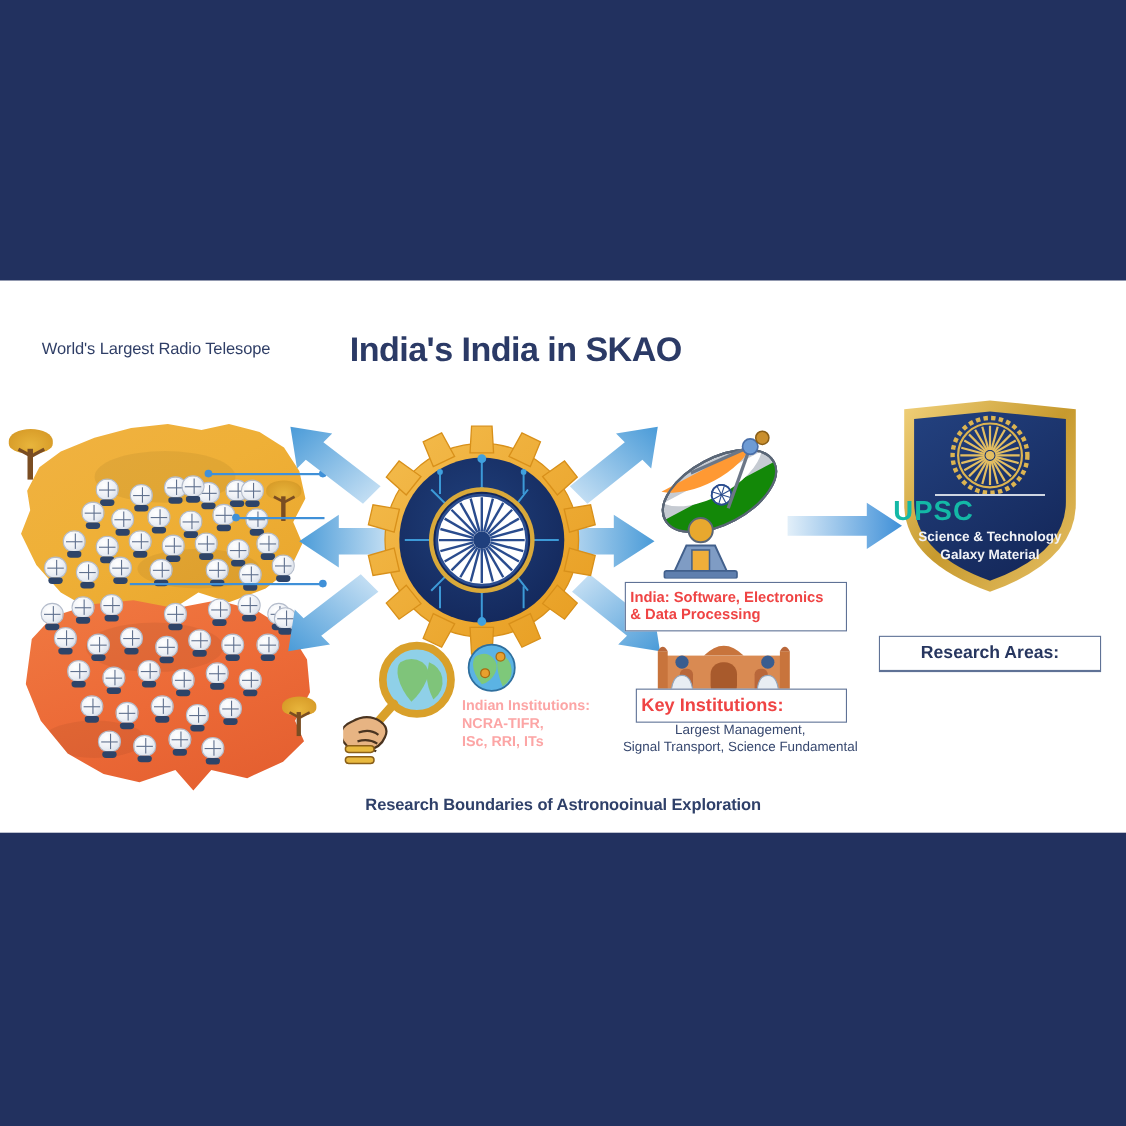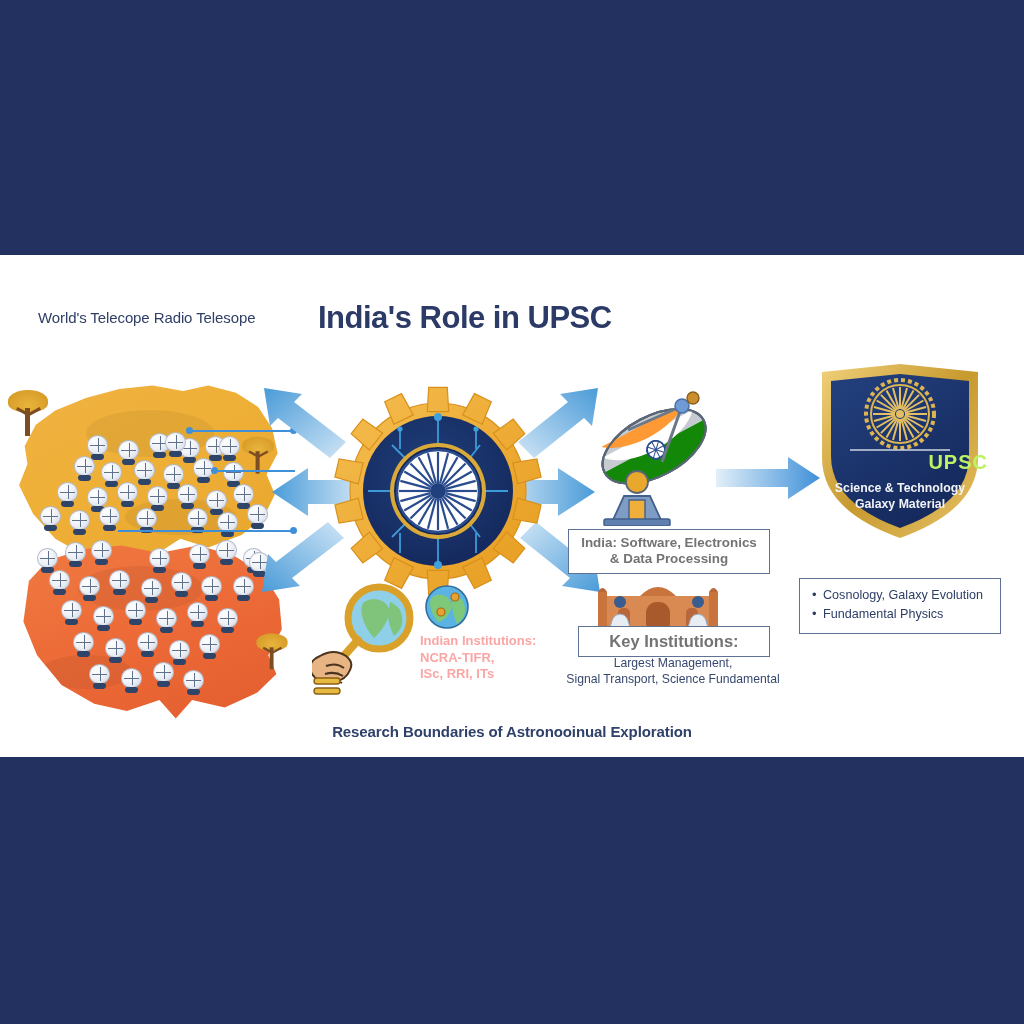--- a/index.html
+++ b/index.html
@@ -32,21 +32,21 @@
     letter-spacing:-0.5px; white-space:nowrap;
   }
   #tagline {
     left:262px; top:723px; width:500px; text-align:center;
     font-size:15px; font-weight:bold; color:#2f4069; letter-spacing:-0.1px;
   }
 
   
   .labelbox {
     border:1.4px solid #5f7296; background:#ffffff;
-    color:#737373; font-weight:bold; text-align:center;
+    color:#ef4444; font-weight:bold; 
     line-height:1.18;
   }
   #india-software {
     left:568px; top:529px; width:202px; padding:5px 4px 6px;
     font-size:13.4px;
   }
   #key-contrib-box {
     left:578px; top:626px; width:192px; padding:5px 4px 5px;
     font-size:16.5px;
   }
@@ -153,22 +153,22 @@
   
   #magnifier { left:312px; top:578px; width:112px; height:122px; }
   #globe2 { left:424px; top:584px; width:46px; height:46px; }
 
   
   #building { left:588px; top:576px; width:140px; height:58px; }
 
   
   #shield { left:812px; top:362px; width:176px; height:180px; }
   #shield .lbl-upsc {
-    position:absolute; left:0; right:0; top:89px; text-align:right;
-    font-size:20px; font-weight:bold; color:#bef264;
+    position:absolute; left:0; right:0; top:89px; text-align:left;
+    font-size:25px; font-weight:bold; color:#14b8a6;
     letter-spacing:1px;
   }
   #shield .lbl-sub1 {
     position:absolute; left:0; right:0; top:119px; text-align:center;
     font-size:12.3px; font-weight:bold; color:#f2f3f7;
   }
   #shield .lbl-sub2 {
     position:absolute; left:0; right:0; top:135px; text-align:center;
     font-size:12.3px; font-weight:bold; color:#f2f3f7;
   }
@@ -694,42 +694,39 @@
       <circle r="4" fill="#e3be62"></circle>
     </g>
     <line x1="38" y1="88" x2="138" y2="88" stroke="#cfd6e2" stroke-width="1.6"></line>
   </svg>
   <div class="lbl-upsc">UPSC</div>
   <div class="lbl-sub1">Science &amp; Technology</div>
   <div class="lbl-sub2">Galaxy Material</div>
 </div>
 
 <div id="skao-heading" class="abs">
-  <div class="l2">World's Telecope Radio Telesope</div>
-</div>
-
-<div id="main-title" class="abs">India's Role in UPSC</div>
+  <div class="l2">World's Largest Radio Telesope</div>
+</div>
+
+<div id="main-title" class="abs">India's India in SKAO</div>
 
 <div id="india-software" class="labelbox abs">
   <div>India: Software, Electronics</div>
   <div>&amp; Data Processing</div>
 </div>
 
 <div id="inst-text" class="abs">
   <div>Indian Institutions:</div>
   <div>NCRA-TIFR,</div>
   <div>ISc, RRI, ITs</div>
 </div>
 
 <div id="key-contrib-box" class="labelbox abs">Key Institutions:</div>
 <div id="key-contrib-sub" class="abs">
   <div>Largest Management,</div>
   <div>Signal Transport, Science Fundamental</div>
 </div>
 
 <div id="research-box" class="abs">
-  <ul>
-    <li>Cosnology, Galaxy Evolution</li>
-    <li>Fundamental Physics</li>
-  </ul>
+  <div class="rb-title">Research Areas:</div>
 </div>
 
 <div id="tagline" class="abs">Research Boundaries of Astronooinual Exploration</div>
 
 </body></html>

